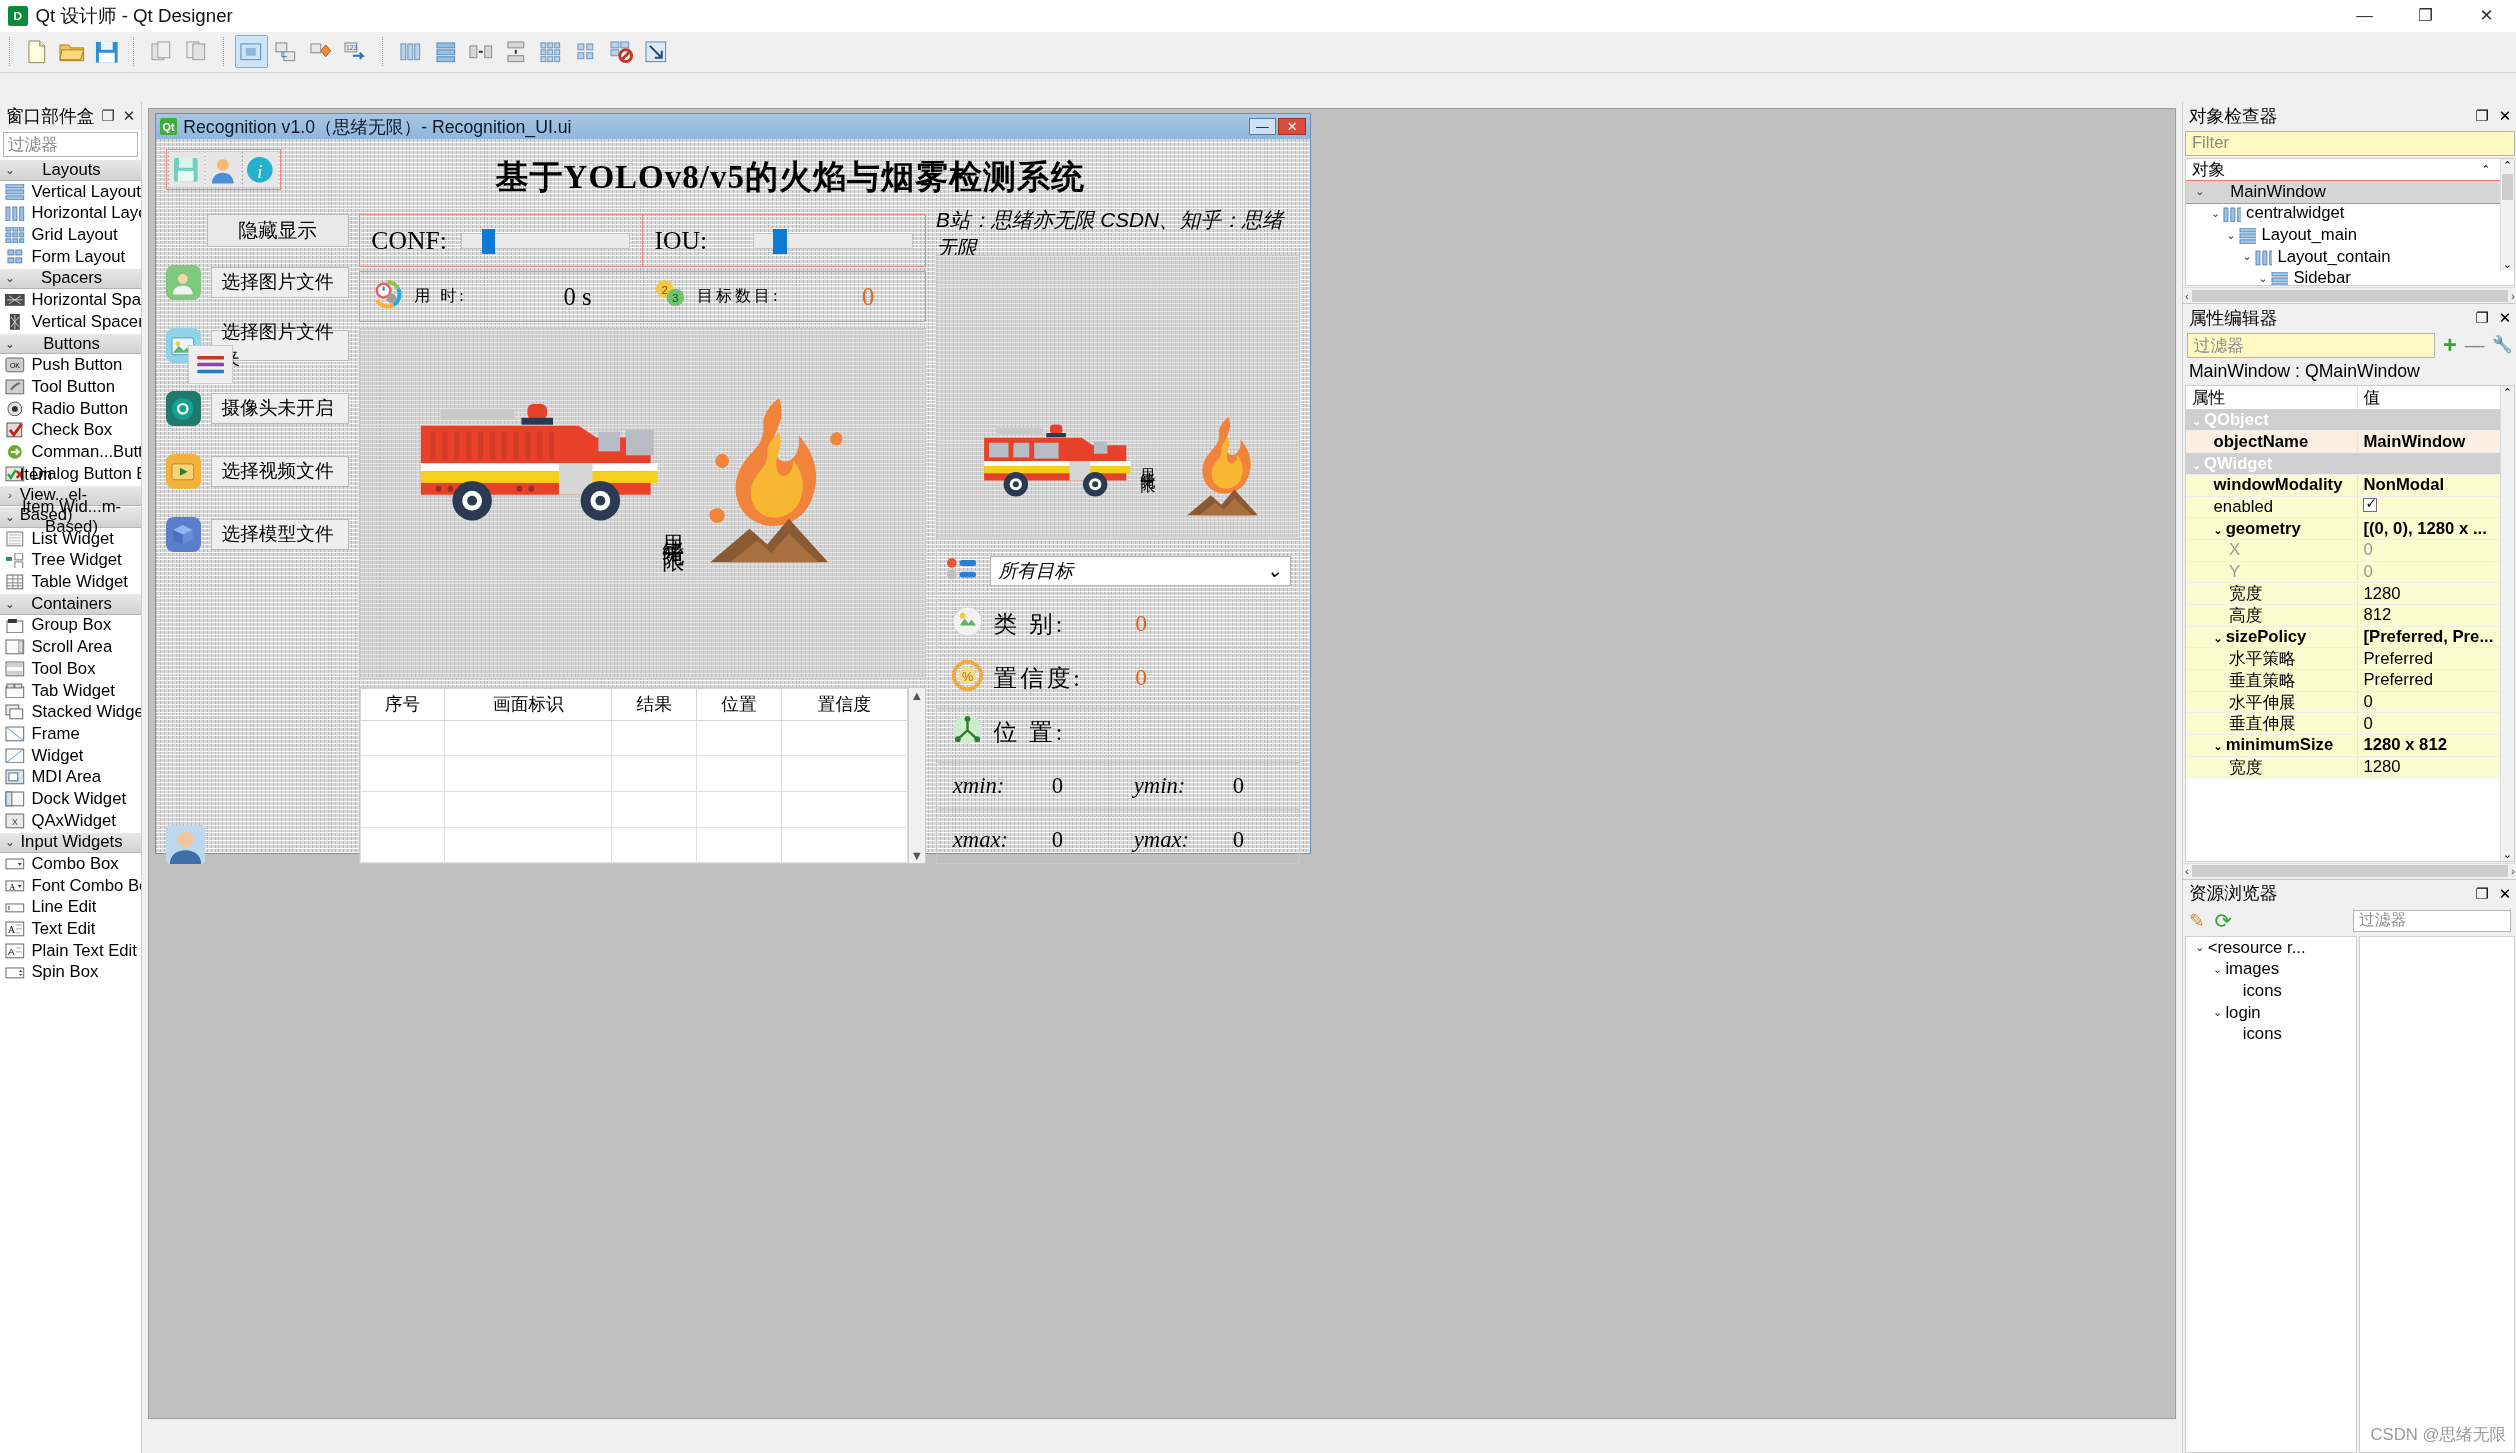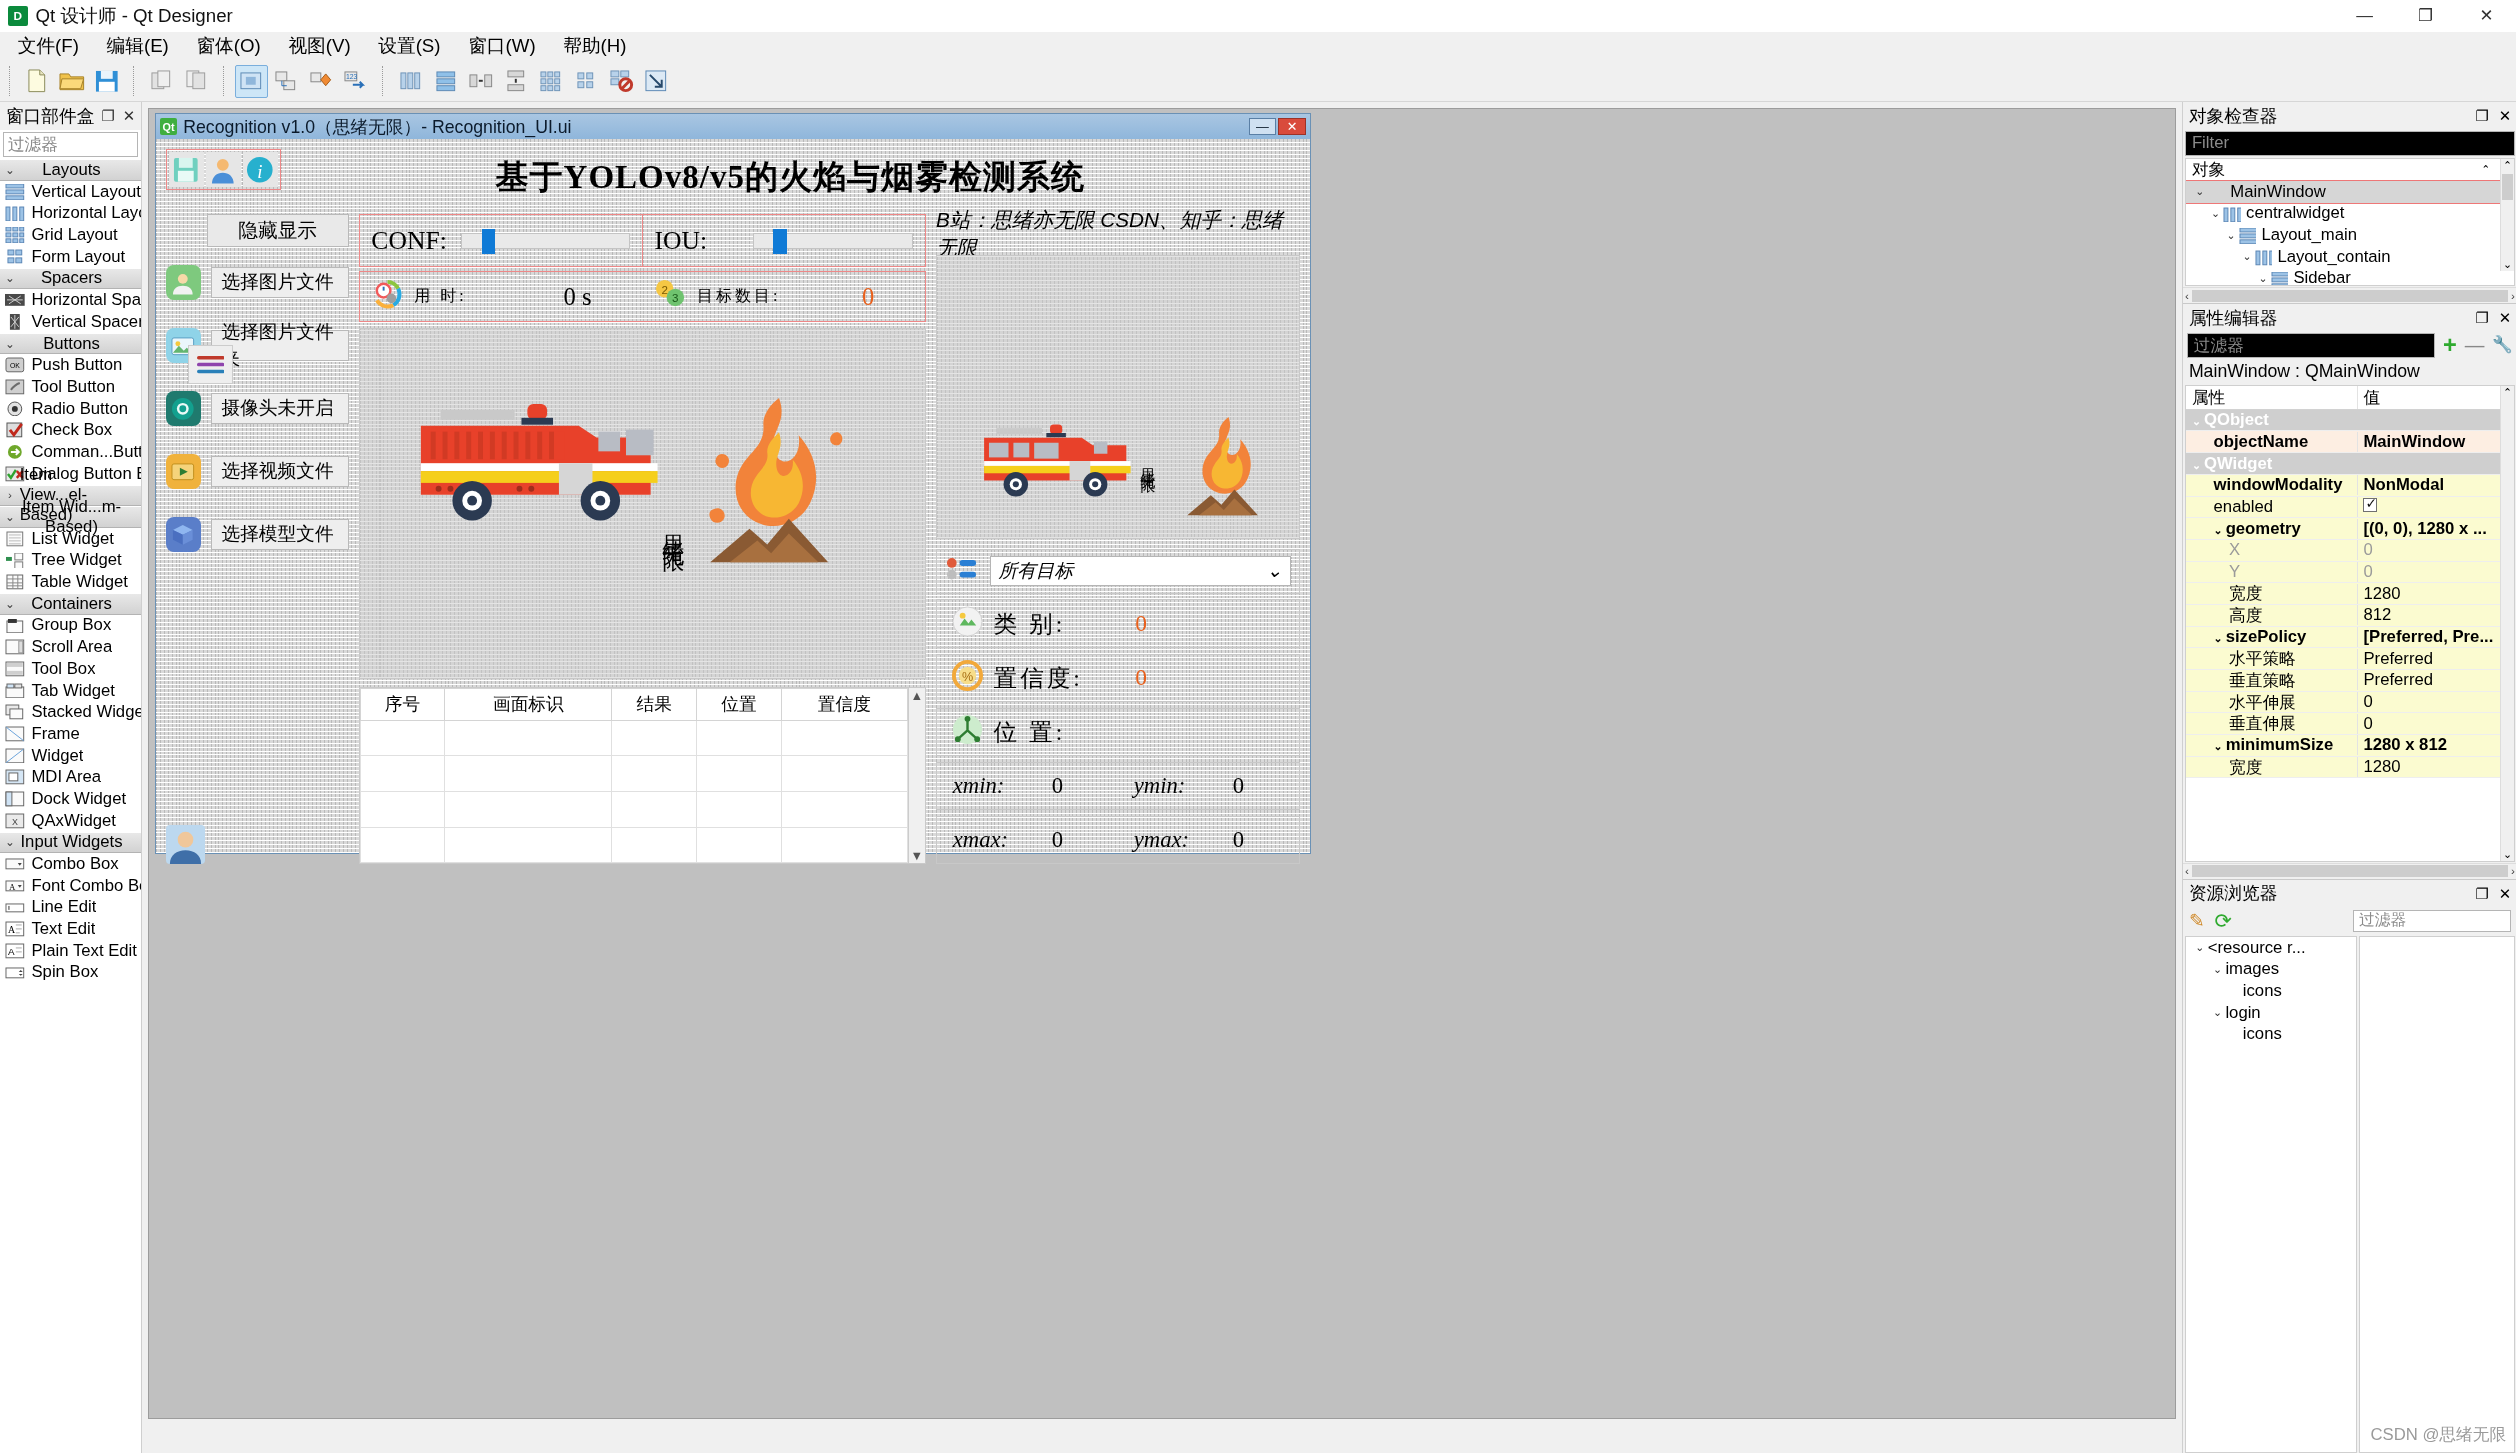--- a/index.html
+++ b/index.html
@@ -136,21 +136,21 @@
   .coordcell { flex:1; display:flex; align-items:center; padding:0 15.8px; font-family:"Liberation Serif", serif;
                font-style:italic; font-size:22.7px;}
   .coordcell .cvv { margin-left:auto; font-style:normal; padding-right:39px;}
 
   
   .right { position:absolute; right:0; top:102px; width:335px; bottom:0; background:#f0f0f0;
            border-left:1px solid #cfcfcf; display:flex; flex-direction:column; }
   .dock { display:flex; flex-direction:column; border-bottom:1px solid #c9c9c9; }
   .dockhead { height:27.6px; display:flex; align-items:center; padding:0 5.9px; font-size:17.7px;gap:20px; }
   .dockhead .dtools { margin-left:auto; display:flex; gap:9.9px; font-size:14.8px; }
-  .dfilter { height:25.6px; margin:1px 2px; border:1px solid #b5b5b5; background:#000000; display:flex;
+  .dfilter { height:25.6px; margin:1px 2px; border:1px solid #b5b5b5; background:#fef9c3; display:flex;
              align-items:center; padding:0 5.9px; font-size:16.7px; color:#8b8b8b; }
   .treearea { background:#fff; border:1px solid #cfcfcf; margin:1px 2px; position:relative; }
   .treehead { height:21.7px; display:flex; align-items:center; font-size:16.7px; padding-left:5.9px;
               border-bottom:1px solid #e2e2e2; }
   .tnode { height:21.7px; display:flex; align-items:center; font-size:16.7px; white-space:nowrap; }
   .tnode.sel { background:#d6d6d6; }
   .tnode .ch { width:15.8px; text-align:center; font-size:10.8px; color:#333; }
   .tico { width:17.7px; height:13.8px; margin-right:4.9px; display:inline-flex; }
   .hsb { height:15.8px; background:#f0f0f0; border-top:1px solid #ddd; display:flex; align-items:center;
          justify-content:space-between; font-size:11.8px; padding:0 2px; color:#444; }
@@ -190,29 +190,20 @@
   <div class="titlebar">
     <div class="tb-icon">D</div>
     <div class="tb-title">Qt 设计师 - Qt Designer</div>
     <div class="tb-buttons">
       <div class="tb-btn">—</div>
       <div class="tb-btn">❐</div>
       <div class="tb-btn close">✕</div>
     </div>
   </div>
 
-  <div class="menubar">
-    <div class="menu-item">文件(F)</div>
-    <div class="menu-item">编辑(E)</div>
-    <div class="menu-item">窗体(O)</div>
-    <div class="menu-item">视图(V)</div>
-    <div class="menu-item">设置(S)</div>
-    <div class="menu-item">窗口(W)</div>
-    <div class="menu-item">帮助(H)</div>
-  </div>
 
   <div class="toolbar">
     <div class="tsep"></div>
     <div class="tgroup">
       <div class="tbtn">
         <svg width="25.6" height="25.6" viewBox="0 0 26 26">
             <path d="M5 2h11l5 5v17H5z" fill="#fdfbe0" stroke="#8a8a5a"></path>
             <path d="M16 2v5h5" fill="#e8e5c0" stroke="#8a8a5a"></path>
           </svg>
       </div>

